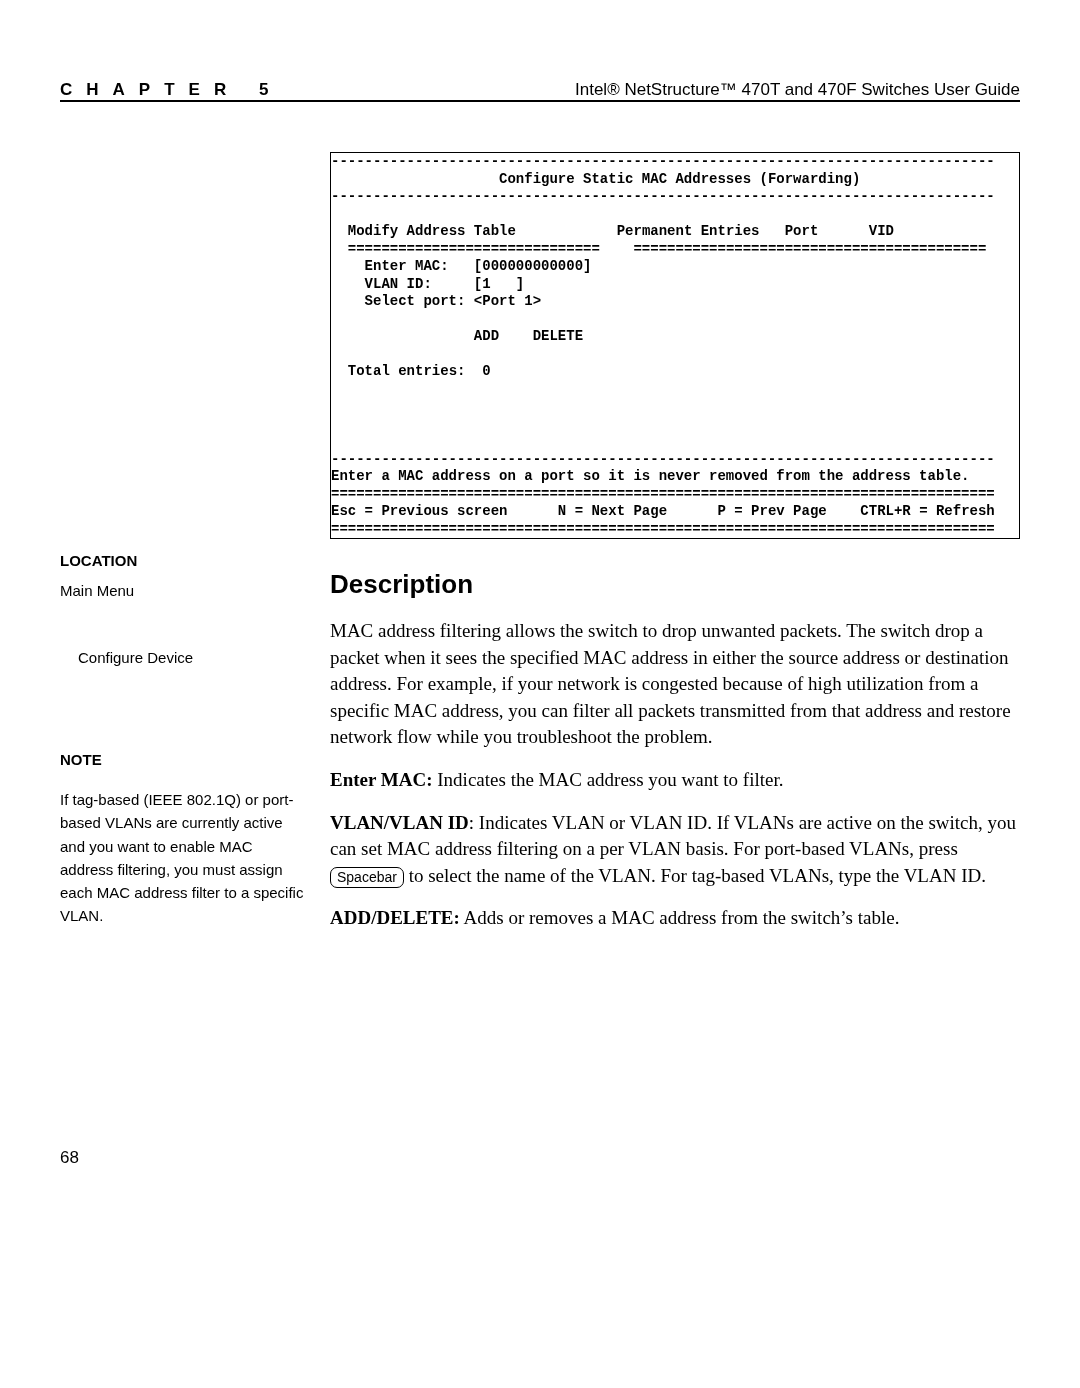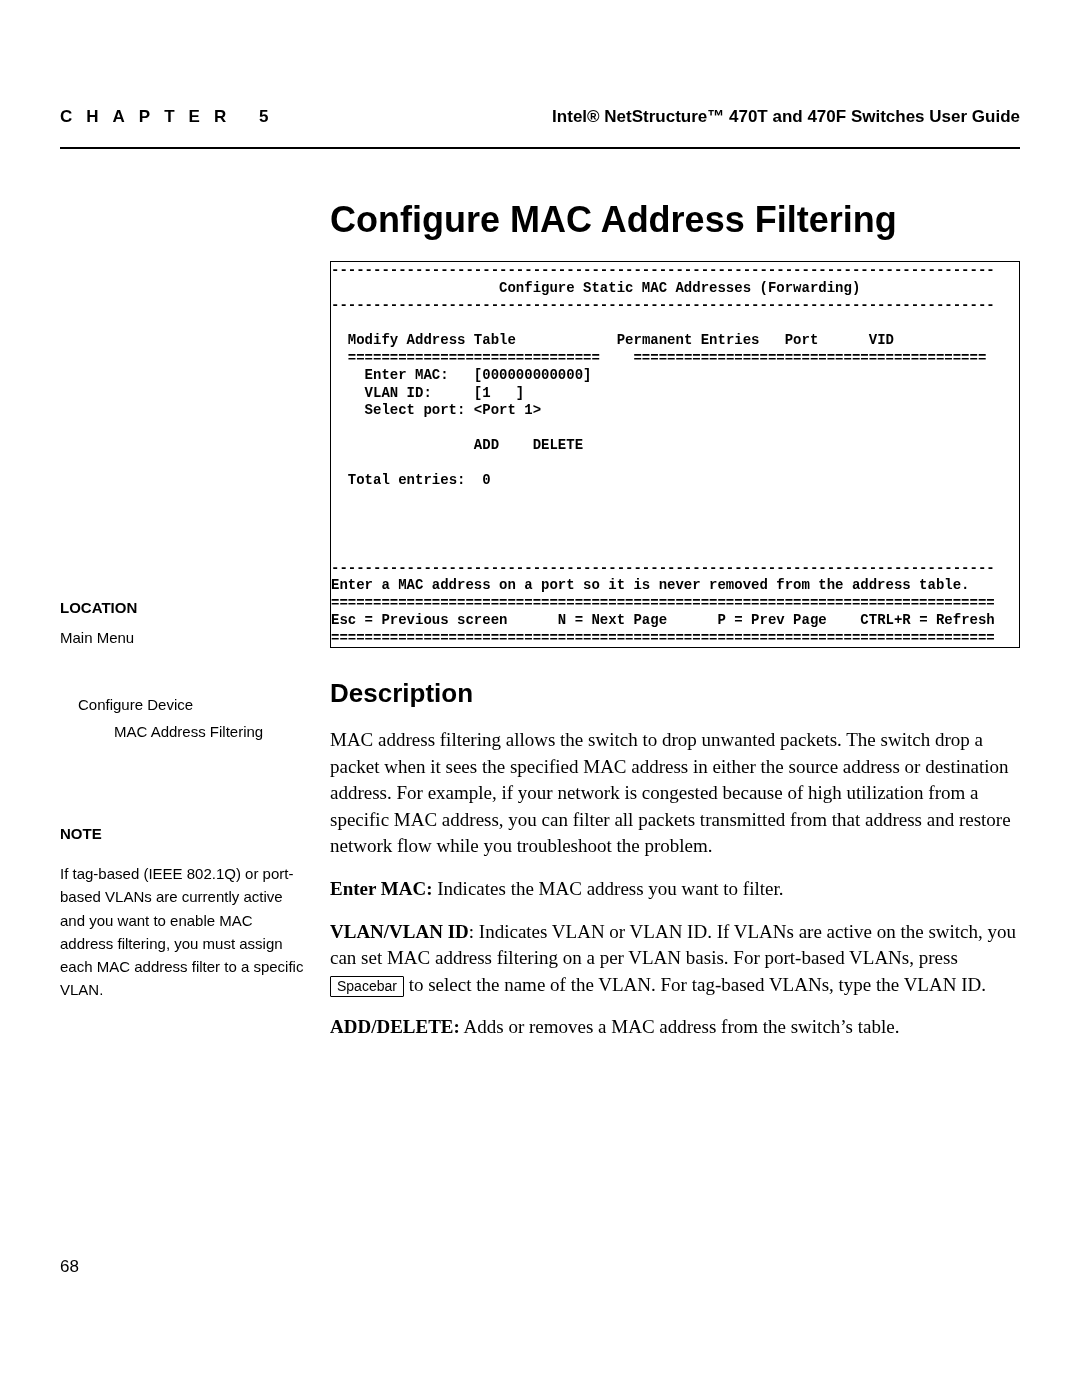--- a/index.html
+++ b/index.html
@@ -13,35 +13,34 @@
   .page {
     padding: 80px 60px 40px 60px;
     box-sizing: border-box;
     width: 1080px;
   }
   .header-row {
     display: flex;
     justify-content: space-between;
     align-items: baseline;
     border-bottom: 2px solid #000;
-    padding-bottom: 20px;
+    padding-bottom: 0;
     margin-bottom: 50px;
-    margin-top: 27px;
   }
   .chapter-label {
     font-family: Arial, Helvetica, sans-serif;
     letter-spacing: 14px;
     font-size: 17px;
     font-weight: bold;
     color: #000;
   }
   .header-title {
     font-family: Arial, Helvetica, sans-serif;
     font-size: 17px;
-    font-weight: bold;
+    font-weight: normal;
     color: #000;
   }
   .content-row {
     display: flex;
   }
   .sidebar {
     width: 250px;
     flex: 0 0 250px;
     padding-right: 20px;
     font-family: Liberation Sans, sans-serif;
@@ -97,21 +96,21 @@
     margin-top: 20px;
   }
   .body-text p {
     font-size: 19px;
     line-height: 1.4;
     margin: 0 0 16px 0;
   }
   .keycap {
     display: inline-block;
     border: 1px solid #000;
-    border-radius: 1px;
+    border-radius: 7px;
     padding: 0 6px;
     font-family: Arial, Helvetica, sans-serif;
     font-size: 14px;
     line-height: 1.4;
     vertical-align: middle;
     background: #fff;
   }
   .page-number {
     font-family: Arial, Helvetica, sans-serif;
     font-size: 17px;
@@ -132,33 +131,31 @@
   <div class="content-row">
 
     <div class="sidebar">
       <div style="height:400px"></div>
 
       <div class="sidebar-block">
         <h3>LOCATION</h3>
         <div class="loc-list">
           <div class="l1">Main Menu</div>
           <div class="l2">Configure Device</div>
-          <div class="l4">MAC Address Filtering</div>
         </div>
       </div>
 
       <div class="note-block">
         <h3>NOTE</h3>
         <div class="note-text">If tag-based (IEEE 802.1Q) or port-based VLANs are currently active and you want to enable MAC address filtering, you must assign each MAC address filter to a specific VLAN.</div>
       </div>
     </div>
 
     <div class="main">
 
-      <h1 class="page-title">Configure MAC Address Filtering</h1>
 
       <div class="terminal-box"><span>-------------------------------------------------------------------------------</span>
                     <span>Configure Static MAC Addresses (Forwarding)</span>
 <span>-------------------------------------------------------------------------------</span>
 
   <span>Modify Address Table</span>            <span>Permanent Entries</span>   <span>Port</span>      <span>VID</span>
   <span>==============================</span>    <span>==========================================</span>
     <span>Enter MAC:</span>   <span>[000000000000]</span>
     <span>VLAN ID:</span>     <span>[1   ]</span>
     <span>Select port:</span> <span>&lt;Port 1&gt;</span>

